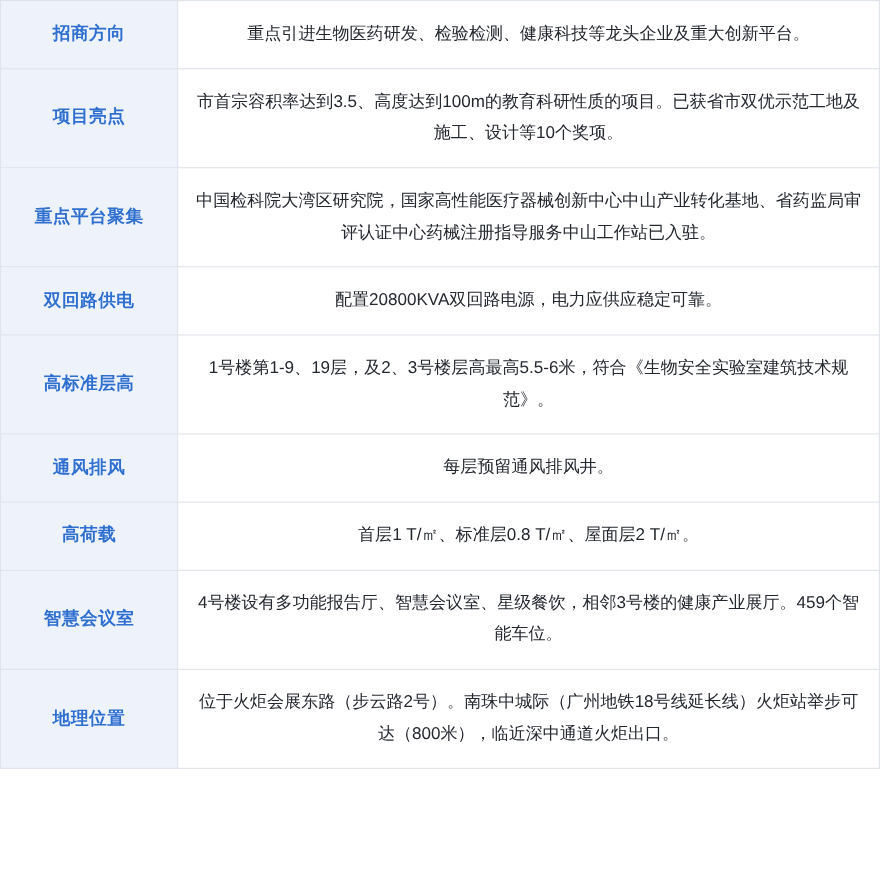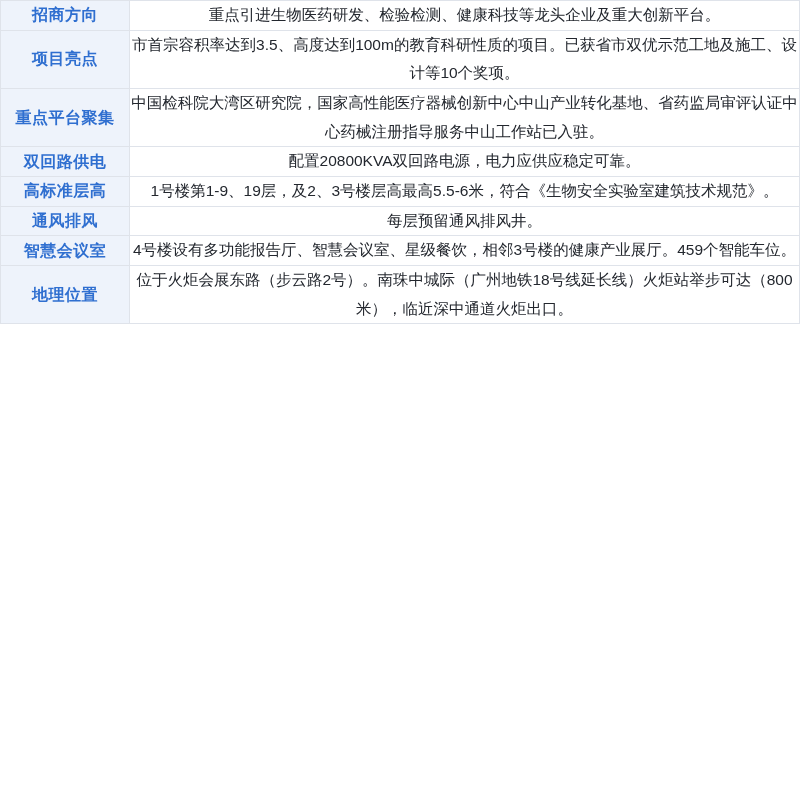--- a/index.html
+++ b/index.html
@@ -17,21 +17,21 @@
     box-sizing: border-box;
   }
   table.info-table {
     width: 800px;
     border-collapse: collapse;
     table-layout: fixed;
   }
   table.info-table td {
     border: 1px solid #dfe3ea;
     vertical-align: middle;
-    padding: 0;
+    padding: 16px;
   }
   td.label-cell {
     width: 128px;
     background: #eef3fb;
     color: #2f6fd0;
     font-weight: bold;
     font-size: 16px;
     text-align: center;
     line-height: 1.5;
     padding: 10px 6px;
@@ -71,20 +71,24 @@
       </tr>
       <tr>
         <td class="label-cell">高标准层高</td>
         <td class="value-cell">1号楼第1-9、19层，及2、3号楼层高最高5.5-6米，符合《生物安全实验室建筑技术规范》。</td>
       </tr>
       <tr>
         <td class="label-cell">通风排风</td>
         <td class="value-cell">每层预留通风排风井。</td>
       </tr>
       <tr>
+        <td class="label-cell">高荷载</td>
+        <td class="value-cell">首层1 T/㎡、标准层0.8 T/㎡、屋面层2 T/㎡。</td>
+      </tr>
+      <tr>
         <td class="label-cell">智慧会议室</td>
         <td class="value-cell">4号楼设有多功能报告厅、智慧会议室、星级餐饮，相邻3号楼的健康产业展厅。459个智能车位。</td>
       </tr>
       <tr>
         <td class="label-cell">地理位置</td>
         <td class="value-cell">位于火炬会展东路（步云路2号）。南珠中城际（广州地铁18号线延长线）火炬站举步可达（800米），临近深中通道火炬出口。</td>
       </tr>
     </tbody>
   </table>
 </div>

